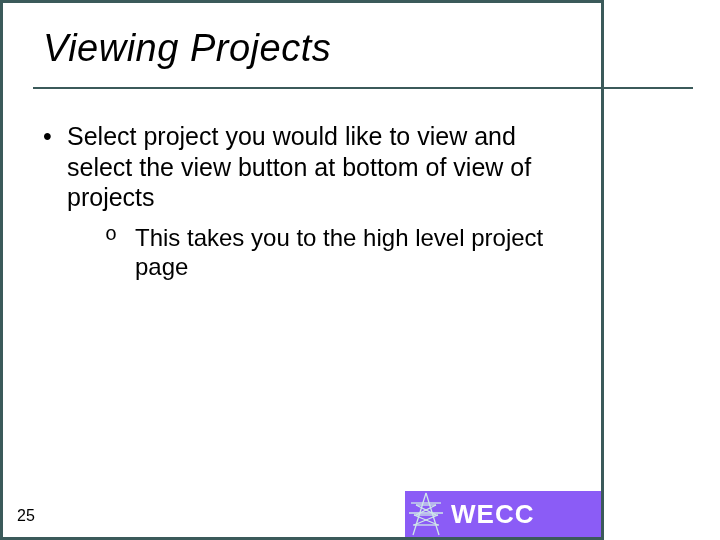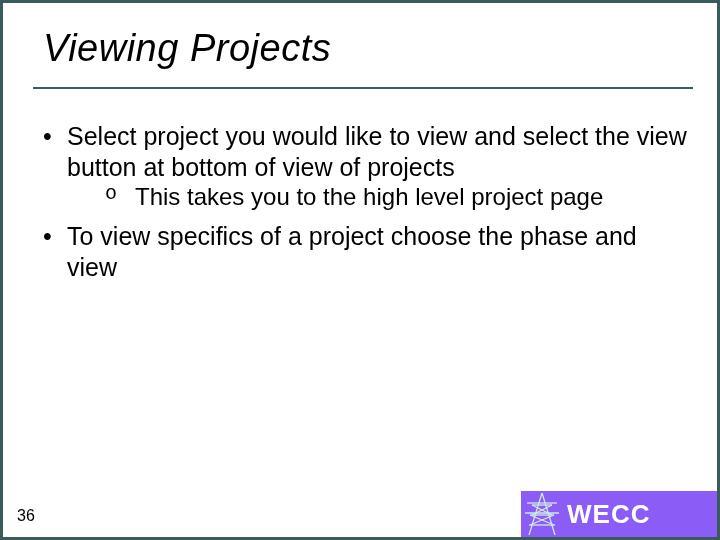--- a/index.html
+++ b/index.html
@@ -1,19 +1,19 @@
 <!DOCTYPE html>
 <html><head>
 <meta charset="utf-8">
 <style>
   * { margin: 0; padding: 0; box-sizing: border-box; }
   html, body { width: 720px; height: 540px; background: #fff; font-family: Arial, Helvetica, sans-serif; }
   .slide {
     position: relative;
-    width: 720px;
+    width: 604px;
     height: 540px;
     border: 3px solid #3b5a5a;
     background: #fff;
   }
   .title {
     position: absolute;
     top: 24px;
     left: 40px;
     font-style: italic;
     font-size: 38px;
@@ -45,21 +45,21 @@
   }
   .bullets > li::before {
     content: "•";
     position: absolute;
     left: 4px;
     top: 0;
     font-size: 25px;
   }
   .sub {
     list-style: none;
-    margin-top: 0;
+    margin-top: 10px;
     margin-bottom: 10px;
   }
   .sub > li {
     position: relative;
     padding-left: 68px;
     font-size: 24px;
   }
   .sub > li::before {
     content: "o";
     position: absolute;
@@ -111,27 +111,24 @@
   <div class="content">
     <ul class="bullets">
       <li>
         <span>Select project you would like to view and select the view button at bottom of view of projects</span>
         <ul class="sub">
           <li>
             <span>This takes you to the high level project page</span>
           </li>
         </ul>
       </li>
-      <li>
-        <span>To view specifics of a project choose the phase and view</span>
-      </li>
     </ul>
   </div>
 
-  <div class="pagenum">36</div>
+  <div class="pagenum">25</div>
 
   <div class="logo">
     <div class="logo-tower">
       <svg viewBox="0 0 42 46" width="42" height="46">
         <g stroke="#cfe8e8" stroke-width="1.3" fill="none">
           <line x1="21" y1="2" x2="8" y2="44"></line>
           <line x1="21" y1="2" x2="34" y2="44"></line>
           <line x1="11" y1="14" x2="31" y2="14"></line>
           <line x1="9" y1="24" x2="33" y2="24"></line>
           <line x1="8" y1="34" x2="34" y2="34"></line>

